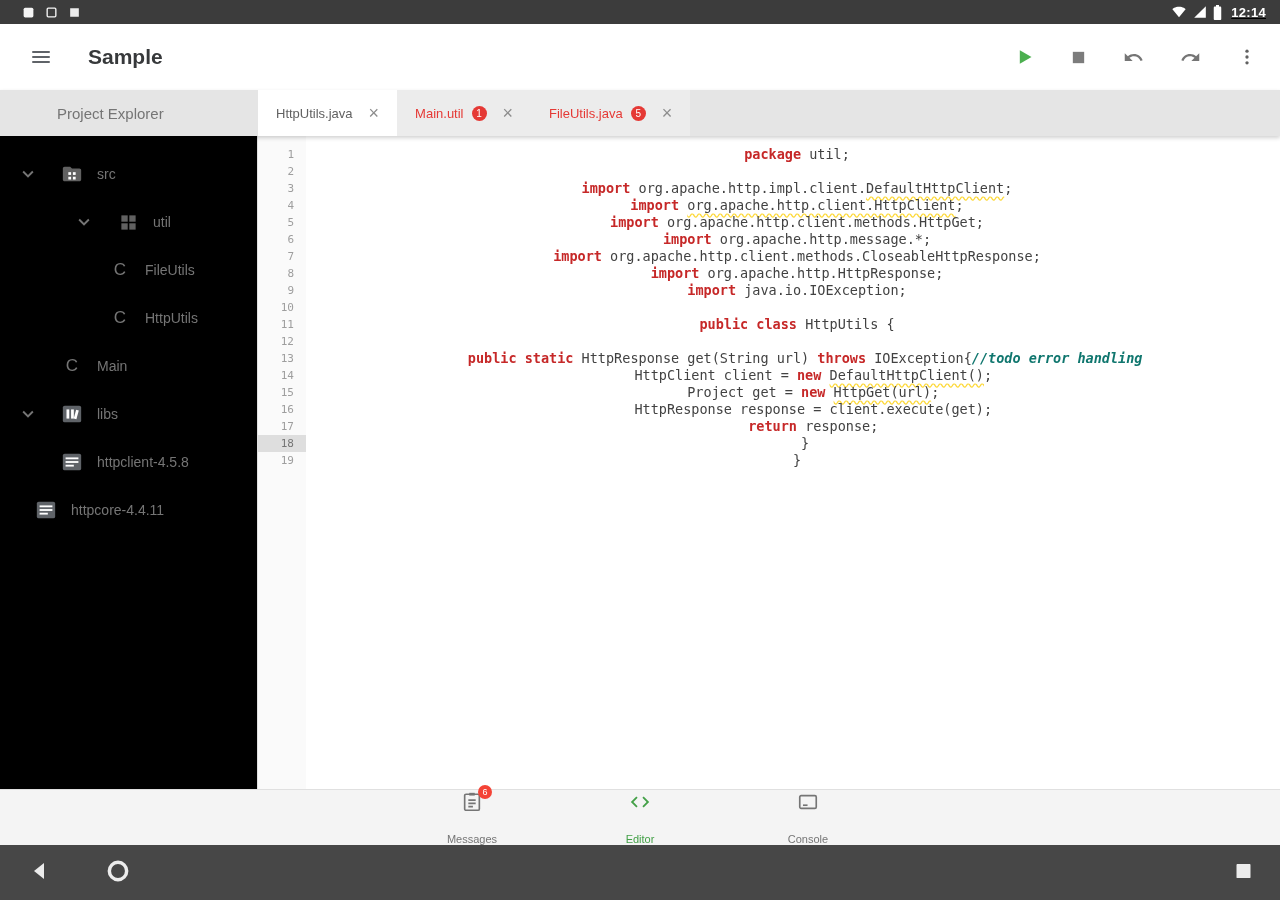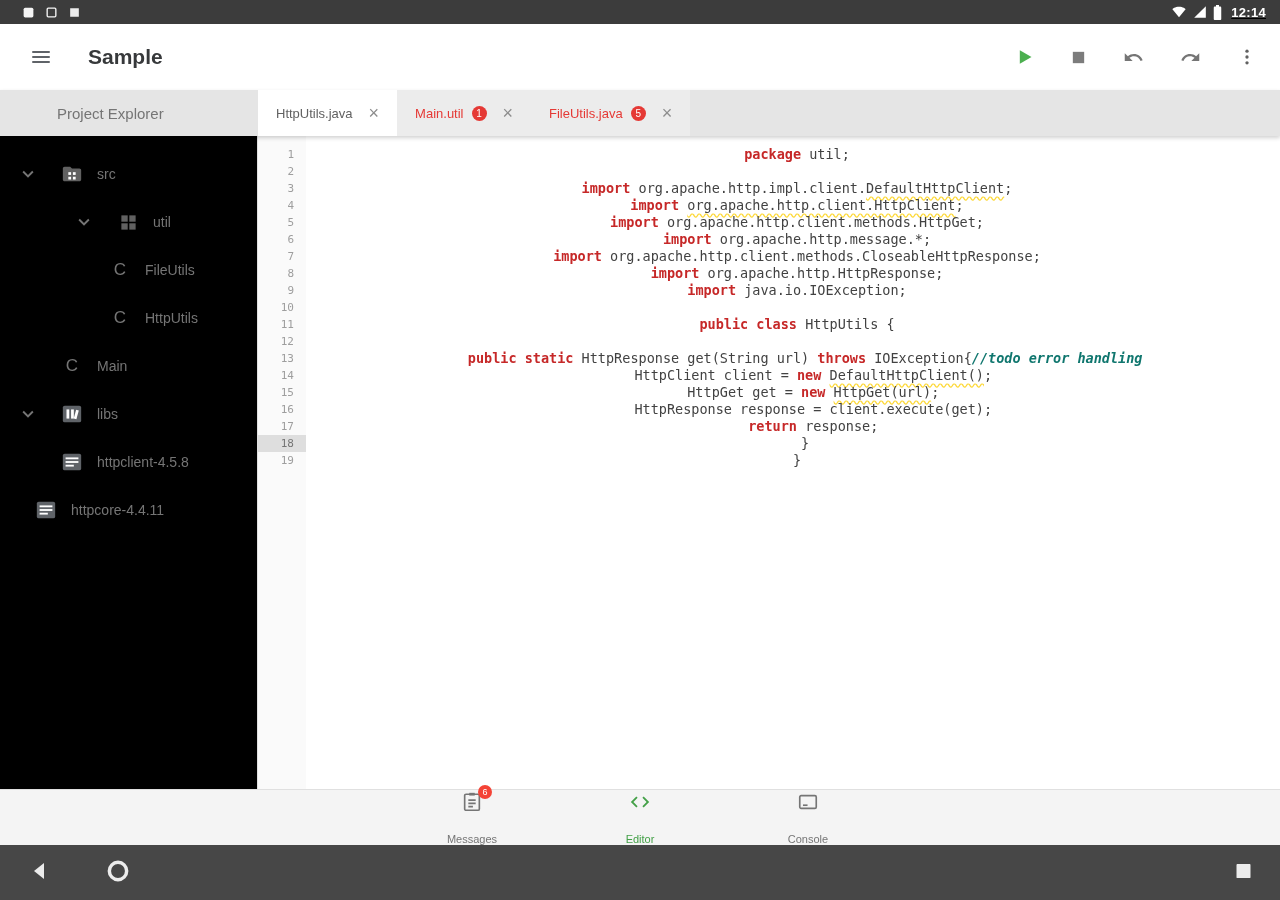--- a/index.html
+++ b/index.html
@@ -272,21 +272,21 @@
           <div class="cl"><span class="kw">import</span><span class="pl"> org.apache.http.client.methods.HttpGet;</span></div>
           <div class="cl"><span class="kw">import</span><span class="pl"> org.apache.http.message.*;</span></div>
           <div class="cl"><span class="kw">import</span><span class="pl"> org.apache.http.client.methods.CloseableHttpResponse;</span></div>
           <div class="cl"><span class="kw">import</span><span class="pl"> org.apache.http.HttpResponse;</span></div>
           <div class="cl"><span class="kw">import</span><span class="pl"> java.io.IOException;</span></div>
           <div class="cl"></div>
           <div class="cl"><span class="kw">public</span><span class="pl"> </span><span class="kw">class</span><span class="pl"> HttpUtils {</span></div>
           <div class="cl"></div>
           <div class="cl"><span class="pl">  </span><span class="kw">public</span><span class="pl"> </span><span class="kw">static</span><span class="pl"> HttpResponse get(String url) </span><span class="kw">throws</span><span class="pl"> IOException{</span><span class="cm">//todo error handling</span></div>
           <div class="cl"><span class="pl">    HttpClient client = </span><span class="kw">new</span><span class="pl"> </span><span class="wv">DefaultHttpClient()</span><span class="pl">;</span></div>
-          <div class="cl"><span class="pl">    HttpGet get = </span><span class="kw">new</span><span class="pl"> </span><span class="wv">HttpGet(url)</span><span class="pl">;</span></div>
+          <div class="cl"><span class="pl">    Project get = </span><span class="kw">new</span><span class="pl"> </span><span class="wv">HttpGet(url)</span><span class="pl">;</span></div>
           <div class="cl"><span class="pl">    HttpResponse response = client.execute(get);</span></div>
           <div class="cl"><span class="pl">    </span><span class="kw">return</span><span class="pl"> response;</span></div>
           <div class="cl"><span class="pl">  }</span></div>
           <div class="cl"><span class="pl">}</span></div>
         </div>
     </section>
   </div>
 
   <nav class="bottomnav" id="bottomnav">
       <div class="nav-item">

